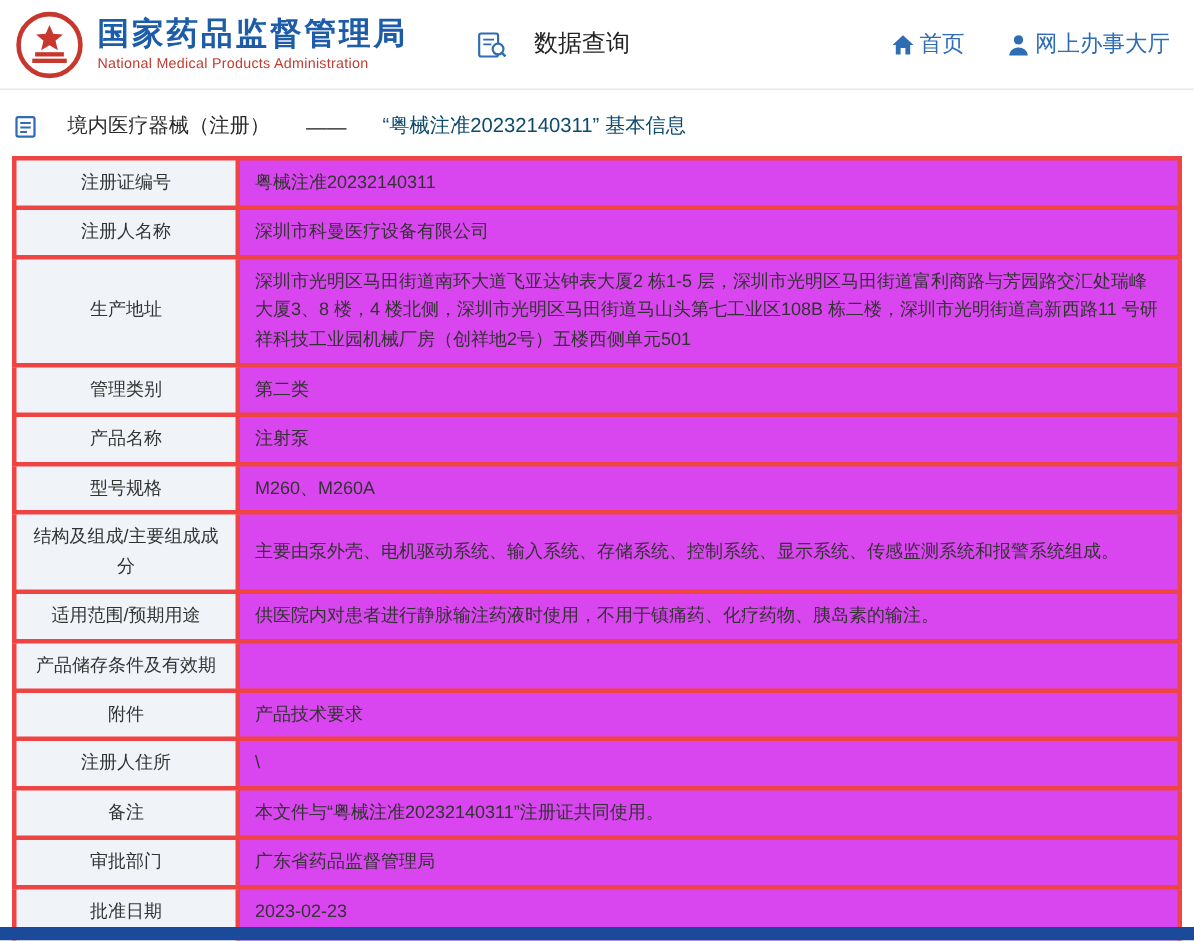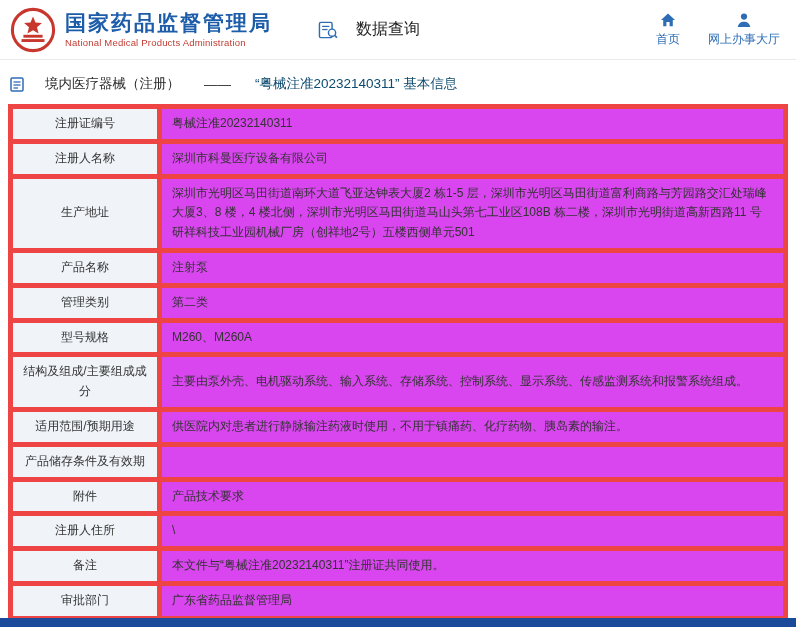--- a/index.html
+++ b/index.html
@@ -15,32 +15,32 @@
     display:flex;align-items:center;
     height:60px;padding:0 16px 0 10px;
     background:#fff;border-bottom:1px solid #e9e9e9;
   }
   .brand{display:flex;align-items:center;gap:9px;cursor:pointer}
   .emblem{width:46px;height:46px;flex:0 0 auto}
   .brand-cn{font-size:21px;font-weight:bold;color:#1c5ca8;letter-spacing:2px;line-height:1.15}
   .brand-en{font-size:9.5px;color:#c23b32;margin-top:2px;letter-spacing:.2px}
   .dq{display:flex;align-items:center;gap:18px;margin-left:46px;font-size:16px;color:#222;cursor:pointer;font-weight:500}
   .top-nav{margin-left:auto;display:flex;gap:28px}
-  .nav-item{display:flex;flex-direction:column;align-items:center;gap:3px;
-    font-size:12px;color:#2e6db4;cursor:pointer;text-decoration:none}
+  .nav-item{display:flex;flex-direction:row;align-items:center;gap:3px;
+    font-size:15px;color:#2e6db4;cursor:pointer;text-decoration:none}
   .nav-item .nicon{width:16px;height:16px;display:block}
   
   .breadcrumb{display:flex;align-items:center;gap:21px;padding:15px 10px 11px 10px;font-size:13.5px}
   .bc-icon{width:14px;height:15px;flex:0 0 auto}
   .bc-prefix{color:#2a2a2a}
   .bc-sep{color:#2a2a2a;margin:0 3px}
   .bc-title{color:#0c4a6e}
   
   .info-table{width:780px;margin:0 8px;border-collapse:collapse;font-size:12px;color:#333;table-layout:fixed}
-  .info-table td{border:5px solid #ef4444;padding:5px 10px;line-height:1.65;vertical-align:middle;word-break:break-all}
+  .info-table td{border:3px solid #ef4444;padding:5px 10px;line-height:1.65;vertical-align:middle;word-break:break-all}
   td.tlabel{width:149px;background:#f0f4f9;text-align:center;padding:5px 6px;color:#333}
   td.tvalue{background:#d946ef;text-align:left}
   
   .footer-bar{position:absolute;left:0;bottom:0;width:796px;height:9px;background:#1b4a9b}
 </style>
 </head>
 <body>
 
 <header class="site-header">
   <div class="brand">
@@ -114,26 +114,26 @@
       </tr>
       <tr>
         <td class="tlabel">注册人名称</td>
         <td class="tvalue">深圳市科曼医疗设备有限公司</td>
       </tr>
       <tr>
         <td class="tlabel">生产地址</td>
         <td class="tvalue">深圳市光明区马田街道南环大道飞亚达钟表大厦2 栋1-5 层，深圳市光明区马田街道富利商路与芳园路交汇处瑞峰大厦3、8 楼，4 楼北侧，深圳市光明区马田街道马山头第七工业区108B 栋二楼，深圳市光明街道高新西路11 号研祥科技工业园机械厂房（创祥地2号）五楼西侧单元501</td>
       </tr>
       <tr>
+        <td class="tlabel">管理类别</td>
+        <td class="tvalue">第二类</td>
+      </tr>
+      <tr>
         <td class="tlabel">产品名称</td>
         <td class="tvalue">注射泵</td>
-      </tr>
-      <tr>
-        <td class="tlabel">管理类别</td>
-        <td class="tvalue">第二类</td>
       </tr>
       <tr>
         <td class="tlabel">型号规格</td>
         <td class="tvalue">M260、M260A</td>
       </tr>
       <tr>
         <td class="tlabel">结构及组成/主要组成成分</td>
         <td class="tvalue">主要由泵外壳、电机驱动系统、输入系统、存储系统、控制系统、显示系统、传感监测系统和报警系统组成。</td>
       </tr>
       <tr>

